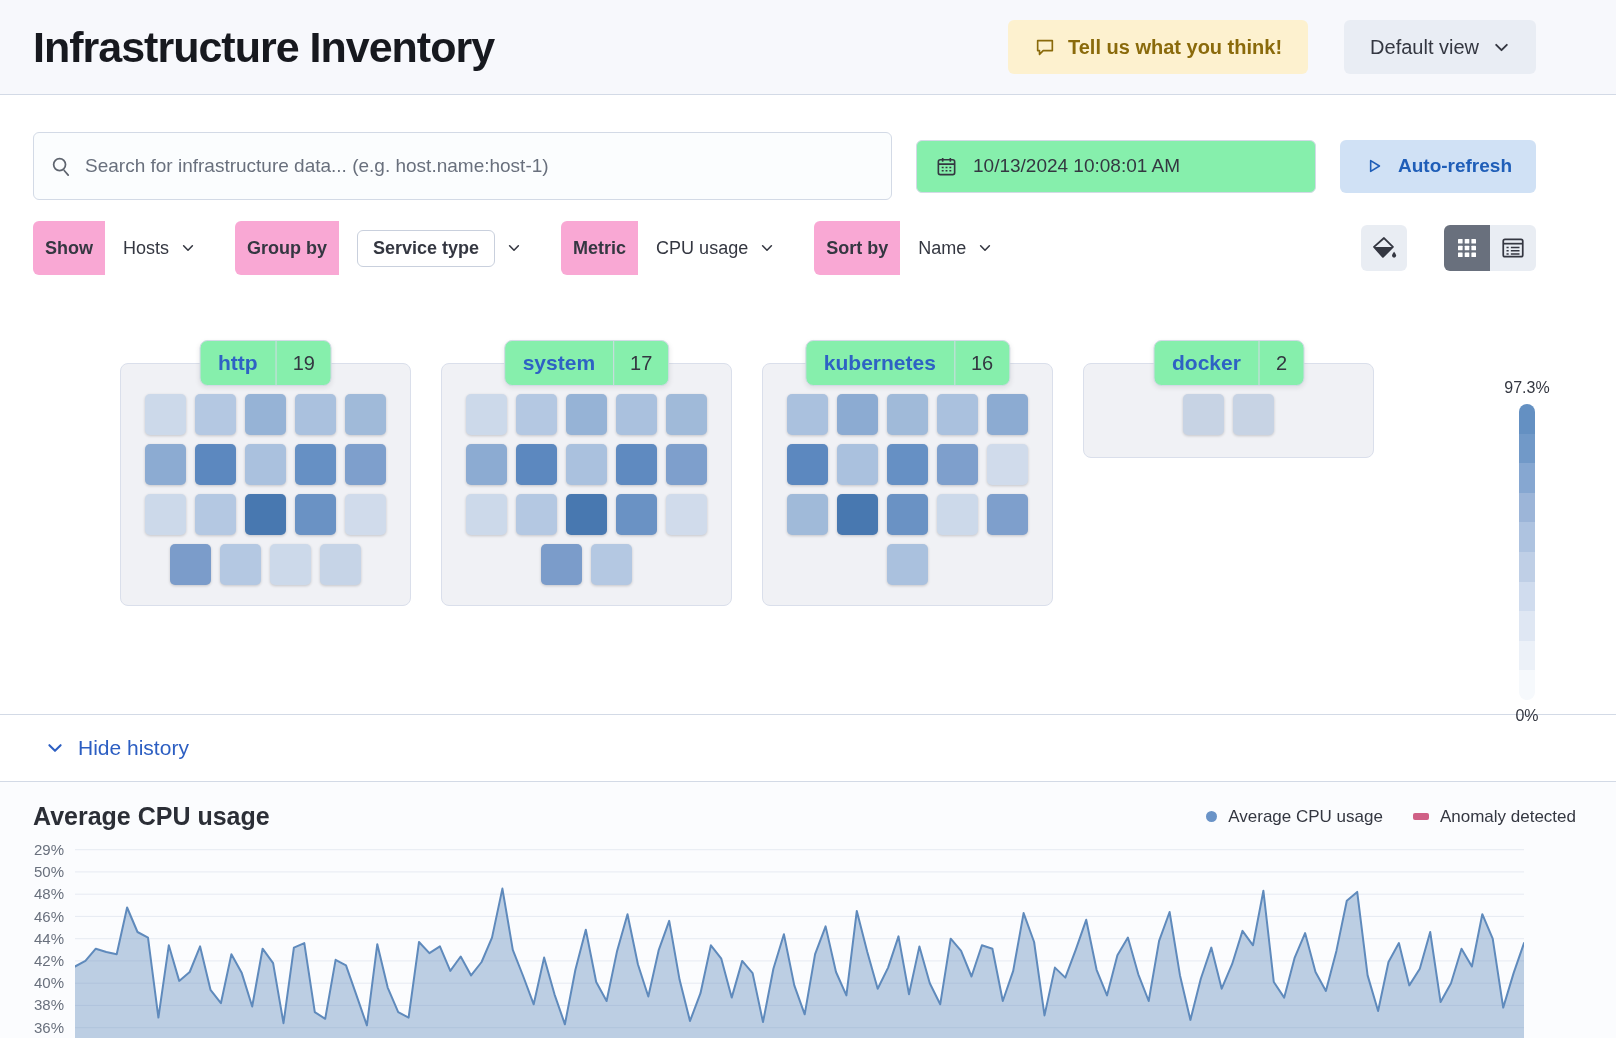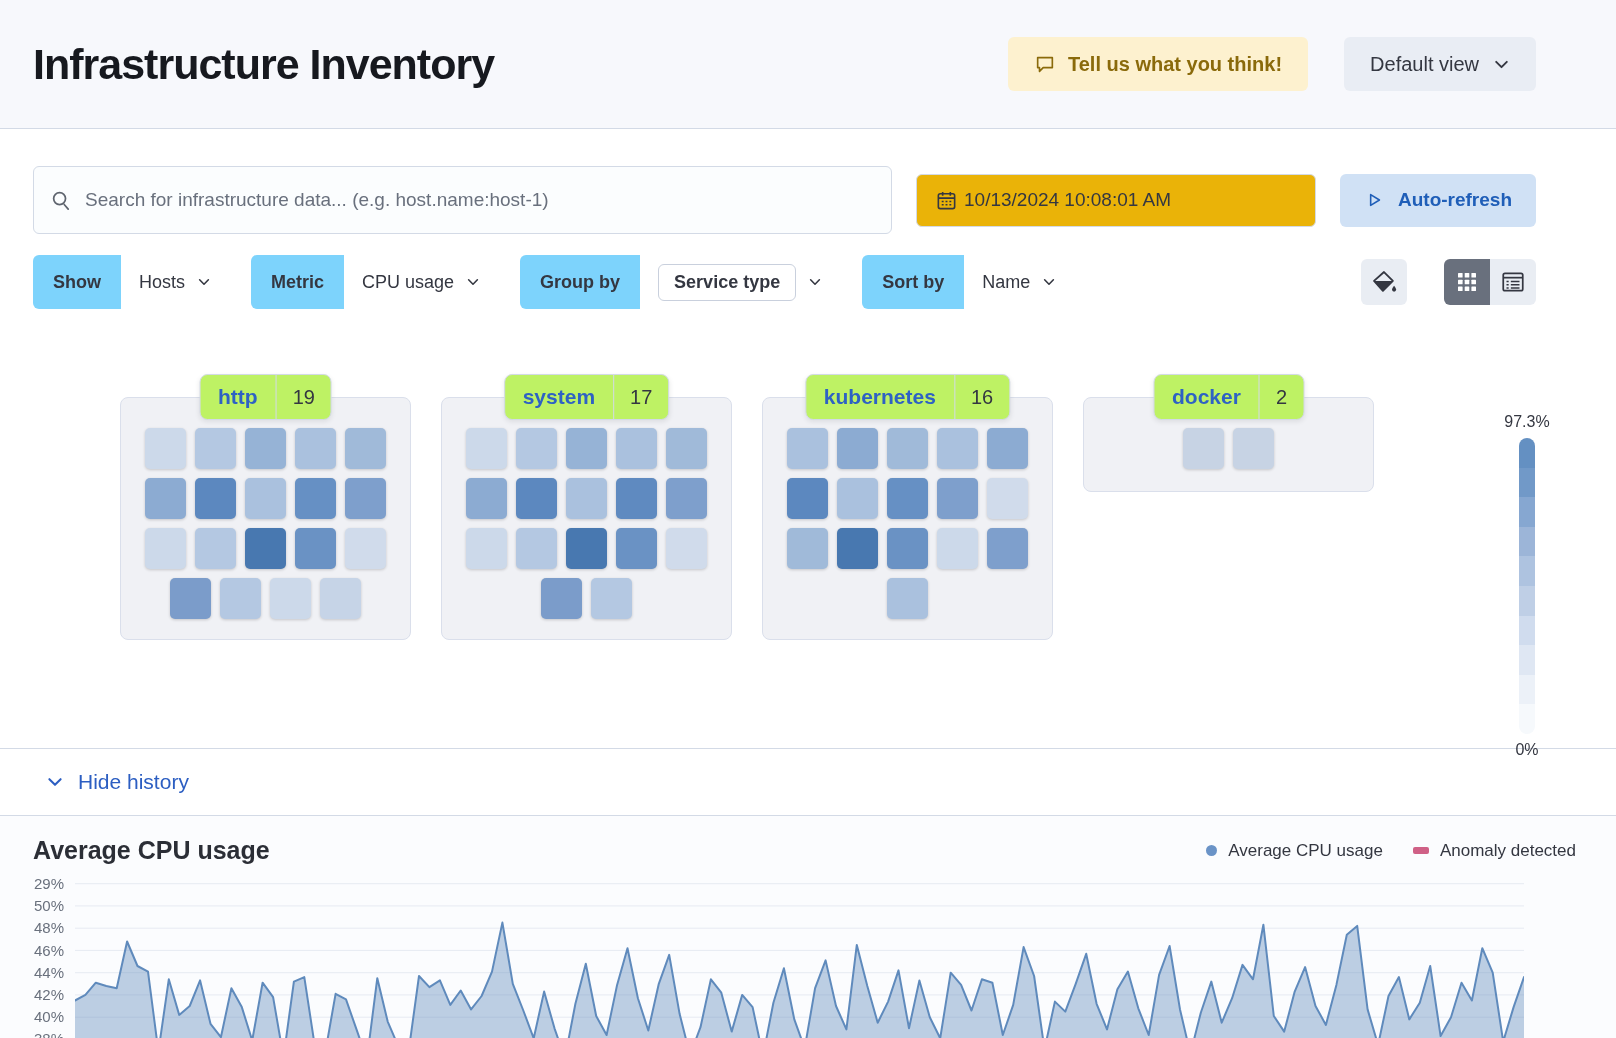--- a/index.html
+++ b/index.html
@@ -1,67 +1,67 @@
 <!DOCTYPE html>
 <html><head>
 <meta charset="utf-8">
 <style>
   * { box-sizing: border-box; margin: 0; padding: 0; }
   html,body { width:1616px; height:1038px; }
   body { font-family:"Liberation Sans", sans-serif; background:#fff; color:#343741; overflow:hidden; }
 
   
-  .app-header { height:129px; background:#f7f8fc; border-bottom:1px solid #d3dae6;
+  .app-header { height:95px; background:#f7f8fc; border-bottom:1px solid #d3dae6;
     display:flex; align-items:center; padding:0 80px 0 33px; }
   .page-title { font-size:43px; font-weight:800; letter-spacing:-1px; color:#17191f; flex:1; }
   .hdr-btns { display:flex; gap:36px; align-items:center; }
   .feedback-btn { height:54px; background:#fdf1cf; border:none; border-radius:6px;
     display:flex; align-items:center; gap:12px; padding:0 26px; font-size:20px; font-weight:600;
     color:#8a6a0b; cursor:pointer; font-family:inherit; }
   .view-btn { height:54px; background:#e9edf4; border:none; border-radius:6px;
     display:flex; align-items:center; gap:14px; padding:0 26px; font-size:20px; font-weight:500;
     color:#343741; cursor:pointer; font-family:inherit; }
 
   
   .toolbar { display:flex; gap:24px; align-items:center; padding:0 80px 0 33px; margin-top:37px; }
   .search-box { flex:1; max-width:860px; height:68px; background:#fbfdfe; border:1px solid #d3dae6;
     border-radius:6px; display:flex; align-items:center; padding:0 16px; gap:12px; }
   .search-box input { border:none; outline:none; background:transparent; flex:1; font-size:19px;
     color:#343741; font-family:inherit; }
   .search-box input::placeholder { color:#69707d; }
-  .date-picker { width:400px; height:53px; background:#eab308; border:1px solid #d3dae6;
-    border-radius:6px; display:flex; align-items:center; gap:6px; padding:0 18px; font-size:19px;
+  .date-picker { width:400px; height:53px; background:#86efac; border:1px solid #d3dae6;
+    border-radius:6px; display:flex; align-items:center; gap:15px; padding:0 18px; font-size:19px;
     color:#343741; cursor:pointer; }
   .autorefresh-btn { width:196px; height:53px; background:#d0e1f5; border:none; border-radius:6px;
     display:flex; align-items:center; justify-content:center; gap:14px; font-size:19px; font-weight:700;
     color:#1f5eb8; cursor:pointer; font-family:inherit; }
 
   
   .filter-row { display:flex; gap:22px; align-items:center; padding:0 80px 0 33px; margin-top:21px; }
   .fgroup { display:flex; align-items:stretch; height:54px; border-radius:6px; }
-  .flabel { background:#7dd3fc; border-radius:6px 0 0 6px; display:flex; align-items:center;
-    padding:0 20px; font-weight:700; font-size:18px; color:#343741; }
+  .flabel { background:#f9a8d4; border-radius:6px 0 0 6px; display:flex; align-items:center;
+    padding:0 12px; font-weight:700; font-size:18px; color:#343741; }
   .fvalue { background:#fff; border-radius:0 6px 6px 0; display:flex; align-items:center; gap:12px;
     padding:0 18px; font-size:18px; color:#343741; cursor:pointer; }
   .pill { border:1px solid #c9d0dd; border-radius:6px; padding:7px 15px; font-weight:600; background:#fff; }
   .right-icons { margin-left:auto; display:flex; gap:37px; align-items:center; }
   .iconbtn { width:46px; height:46px; background:#e9edf3; border:none; border-radius:6px;
     display:flex; align-items:center; justify-content:center; cursor:pointer; }
   .segmented { display:flex; }
   .seg { width:46px; height:46px; display:flex; align-items:center; justify-content:center; cursor:pointer; border:none; }
   .seg.active { background:#69707d; border-radius:6px 0 0 6px; }
   .seg.inactive { background:#e9edf3; border-radius:0 6px 6px 0; }
 
   
   .waffle-section { position:relative; height:351px; }
   .groups-row { display:flex; gap:30px; align-items:flex-start; padding-left:120px; margin-top:88px; }
   .group { position:relative; width:291px; height:243px; background:#f0f1f5; border:1px solid #dadfeb;
     border-radius:8px; padding-top:30px; }
   .group.compact { height:95px; }
-  .badge { position:absolute; top:-24px; left:50%; transform:translateX(-50%); background:#bef264;
+  .badge { position:absolute; top:-24px; left:50%; transform:translateX(-50%); background:#86efac;
     border:1px solid #d3dae6; border-radius:8px; display:flex; align-items:center; height:46px;
     box-shadow:0 2px 5px rgba(0,0,0,.08); z-index:2; white-space:nowrap; }
   .badge-name { color:#2e62c4; font-weight:700; font-size:21px; padding:0 18px; cursor:pointer; }
   .badge-div { width:1px; align-self:stretch; background:#d3dae6; }
   .badge-count { font-size:20px; color:#343741; padding:0 16px; }
   .tiles { display:flex; flex-direction:column; gap:9px; align-items:center; }
   .tile-row { display:flex; gap:9px; justify-content:center; }
   .tile { width:41px; height:41px; border-radius:5px; box-shadow:0 1px 3px rgba(0,0,0,.18); cursor:pointer; }
 
   .scale { position:absolute; top:16px; right:44px; width:90px; text-align:center; }
@@ -149,34 +149,34 @@
     <div class="fvalue">
       <span>Hosts</span>
       <span>
         <svg class="icon" width="14" height="14" viewBox="0 0 16 16">
             <path d="M3 5.5 L8 10.5 L13 5.5" fill="none" stroke="#343741" stroke-width="1.8" stroke-linecap="round" stroke-linejoin="round"></path>
           </svg>
       </span>
     </div>
   </div>
   <div class="fgroup">
+    <div class="flabel">Group by</div>
+    <div class="fvalue">
+      <span class="pill">Service type</span>
+      <span>
+        <svg class="icon" width="14" height="14" viewBox="0 0 16 16">
+            <path d="M3 5.5 L8 10.5 L13 5.5" fill="none" stroke="#343741" stroke-width="1.8" stroke-linecap="round" stroke-linejoin="round"></path>
+          </svg>
+      </span>
+    </div>
+  </div>
+  <div class="fgroup">
     <div class="flabel">Metric</div>
     <div class="fvalue">
       <span>CPU usage</span>
-      <span>
-        <svg class="icon" width="14" height="14" viewBox="0 0 16 16">
-            <path d="M3 5.5 L8 10.5 L13 5.5" fill="none" stroke="#343741" stroke-width="1.8" stroke-linecap="round" stroke-linejoin="round"></path>
-          </svg>
-      </span>
-    </div>
-  </div>
-  <div class="fgroup">
-    <div class="flabel">Group by</div>
-    <div class="fvalue">
-      <span class="pill">Service type</span>
       <span>
         <svg class="icon" width="14" height="14" viewBox="0 0 16 16">
             <path d="M3 5.5 L8 10.5 L13 5.5" fill="none" stroke="#343741" stroke-width="1.8" stroke-linecap="round" stroke-linejoin="round"></path>
           </svg>
       </span>
     </div>
   </div>
   <div class="fgroup">
     <div class="flabel">Sort by</div>
     <div class="fvalue">

